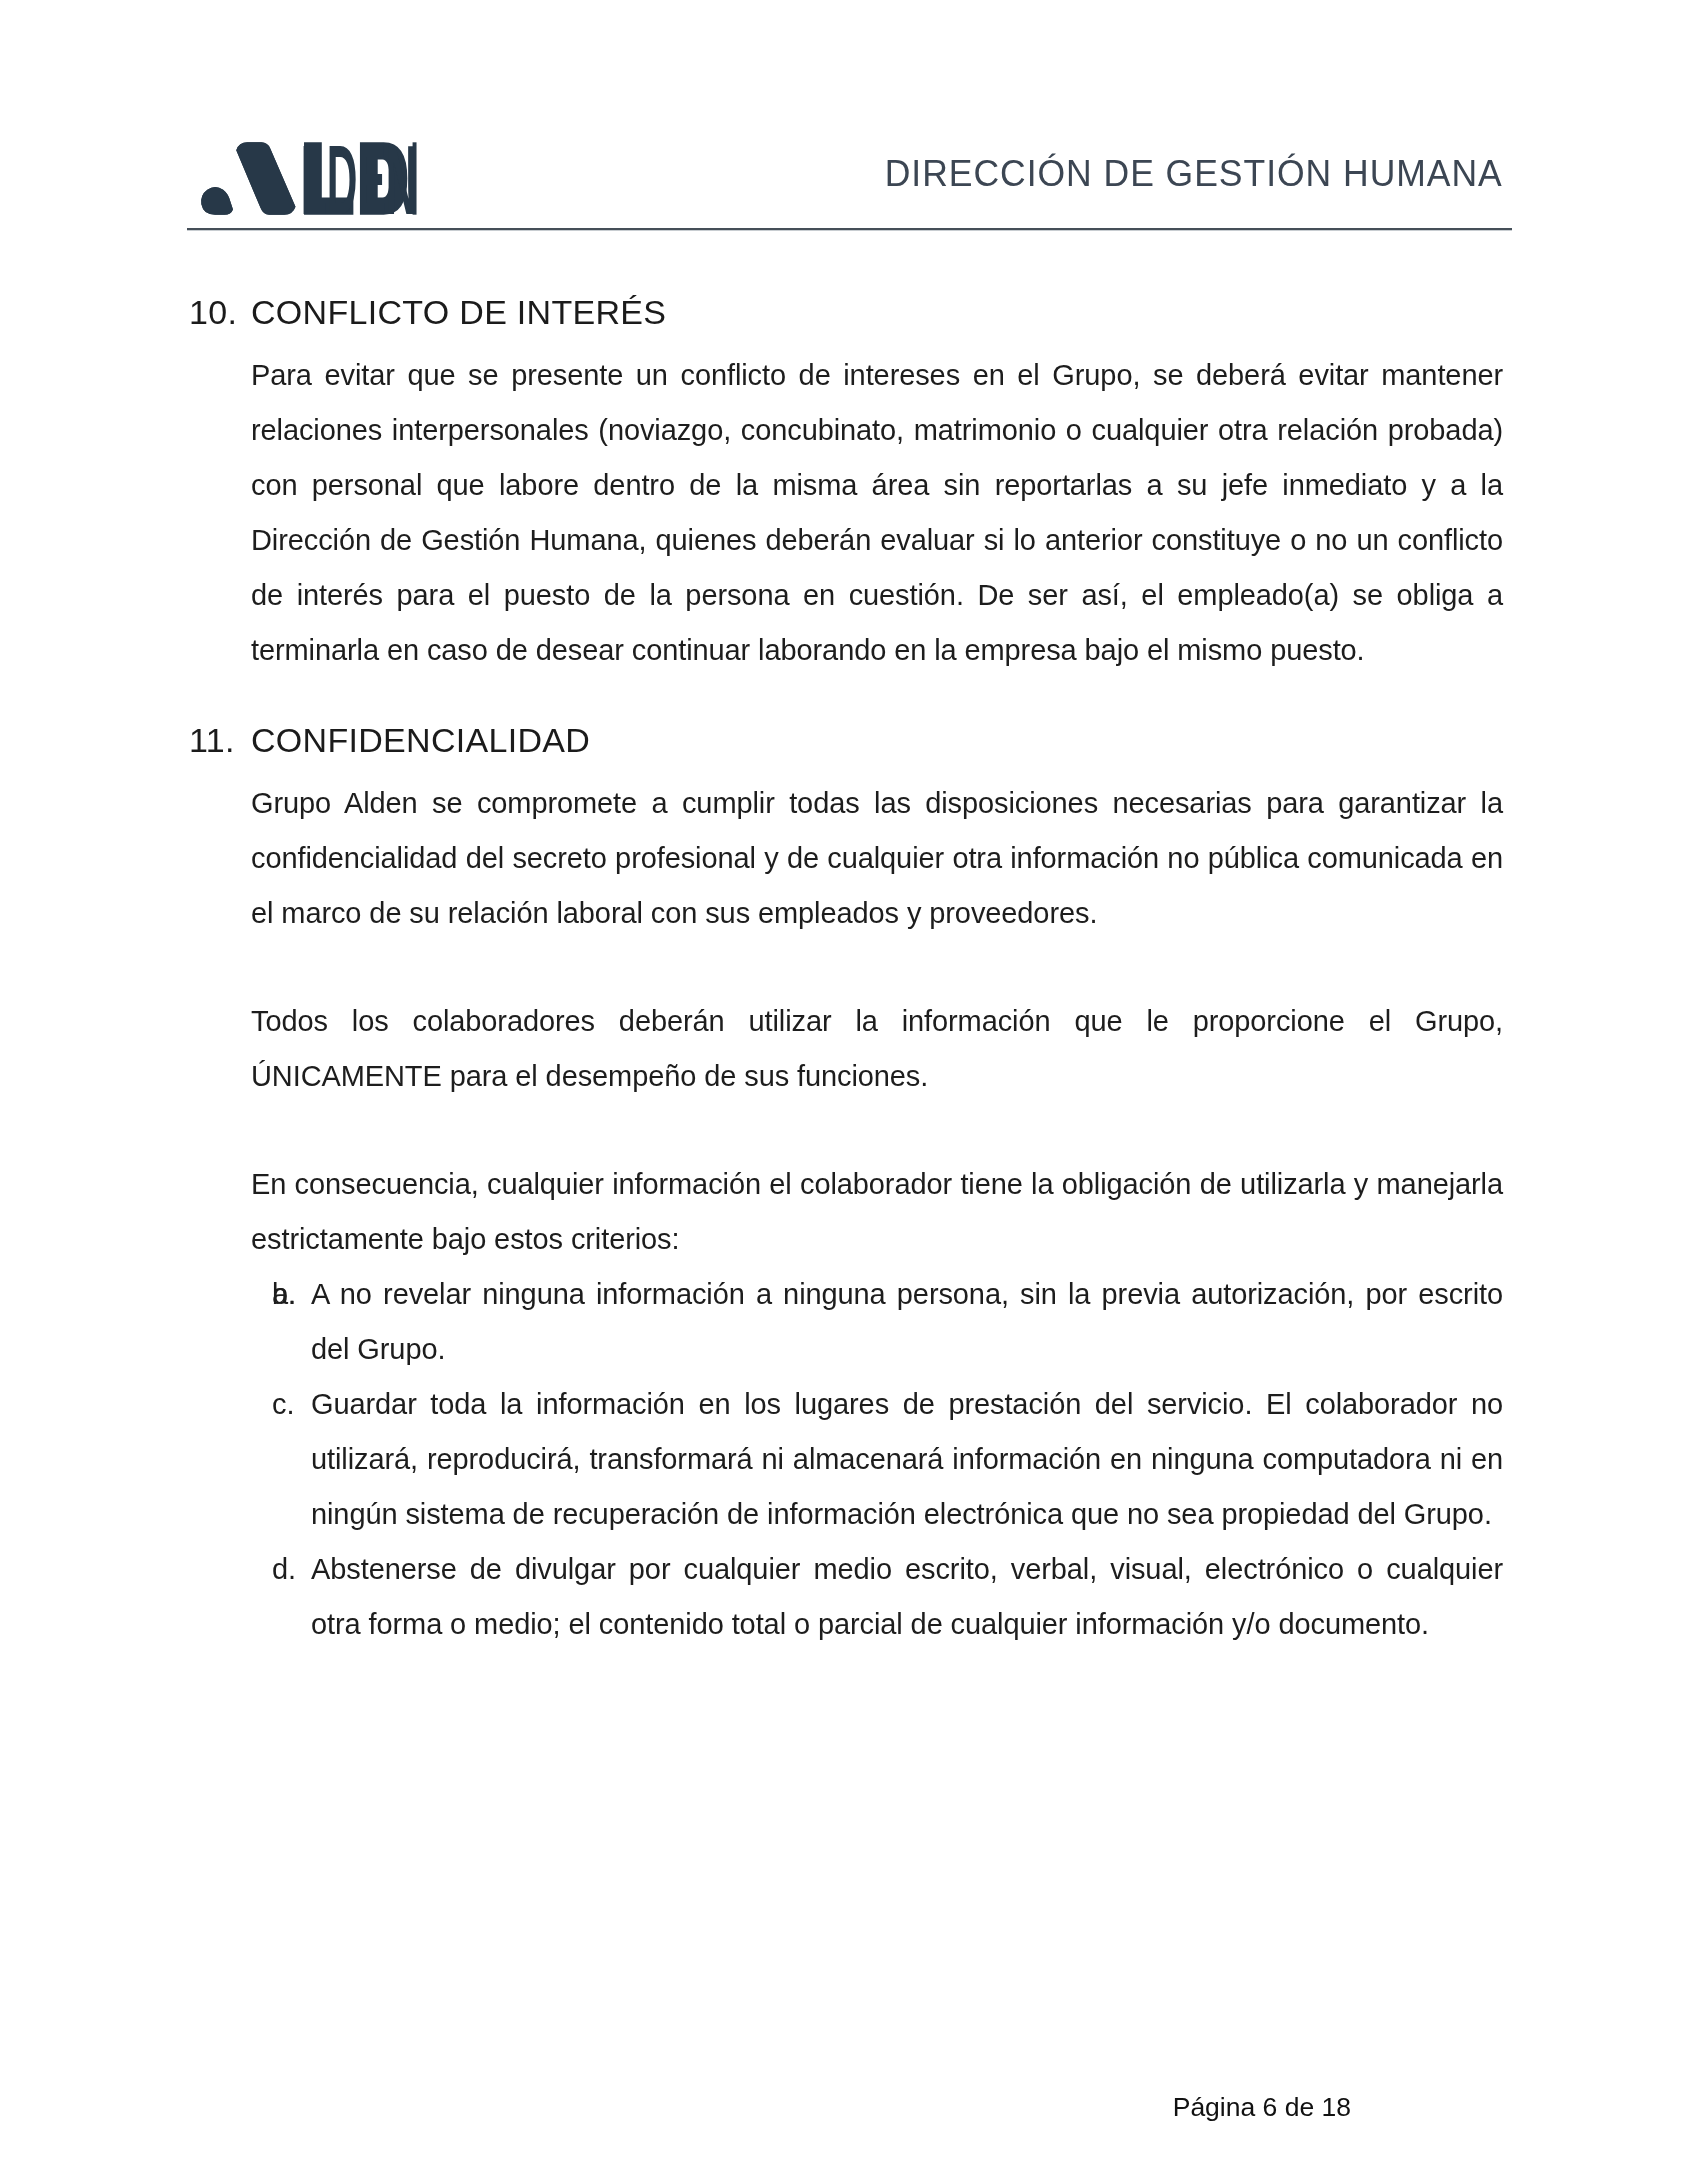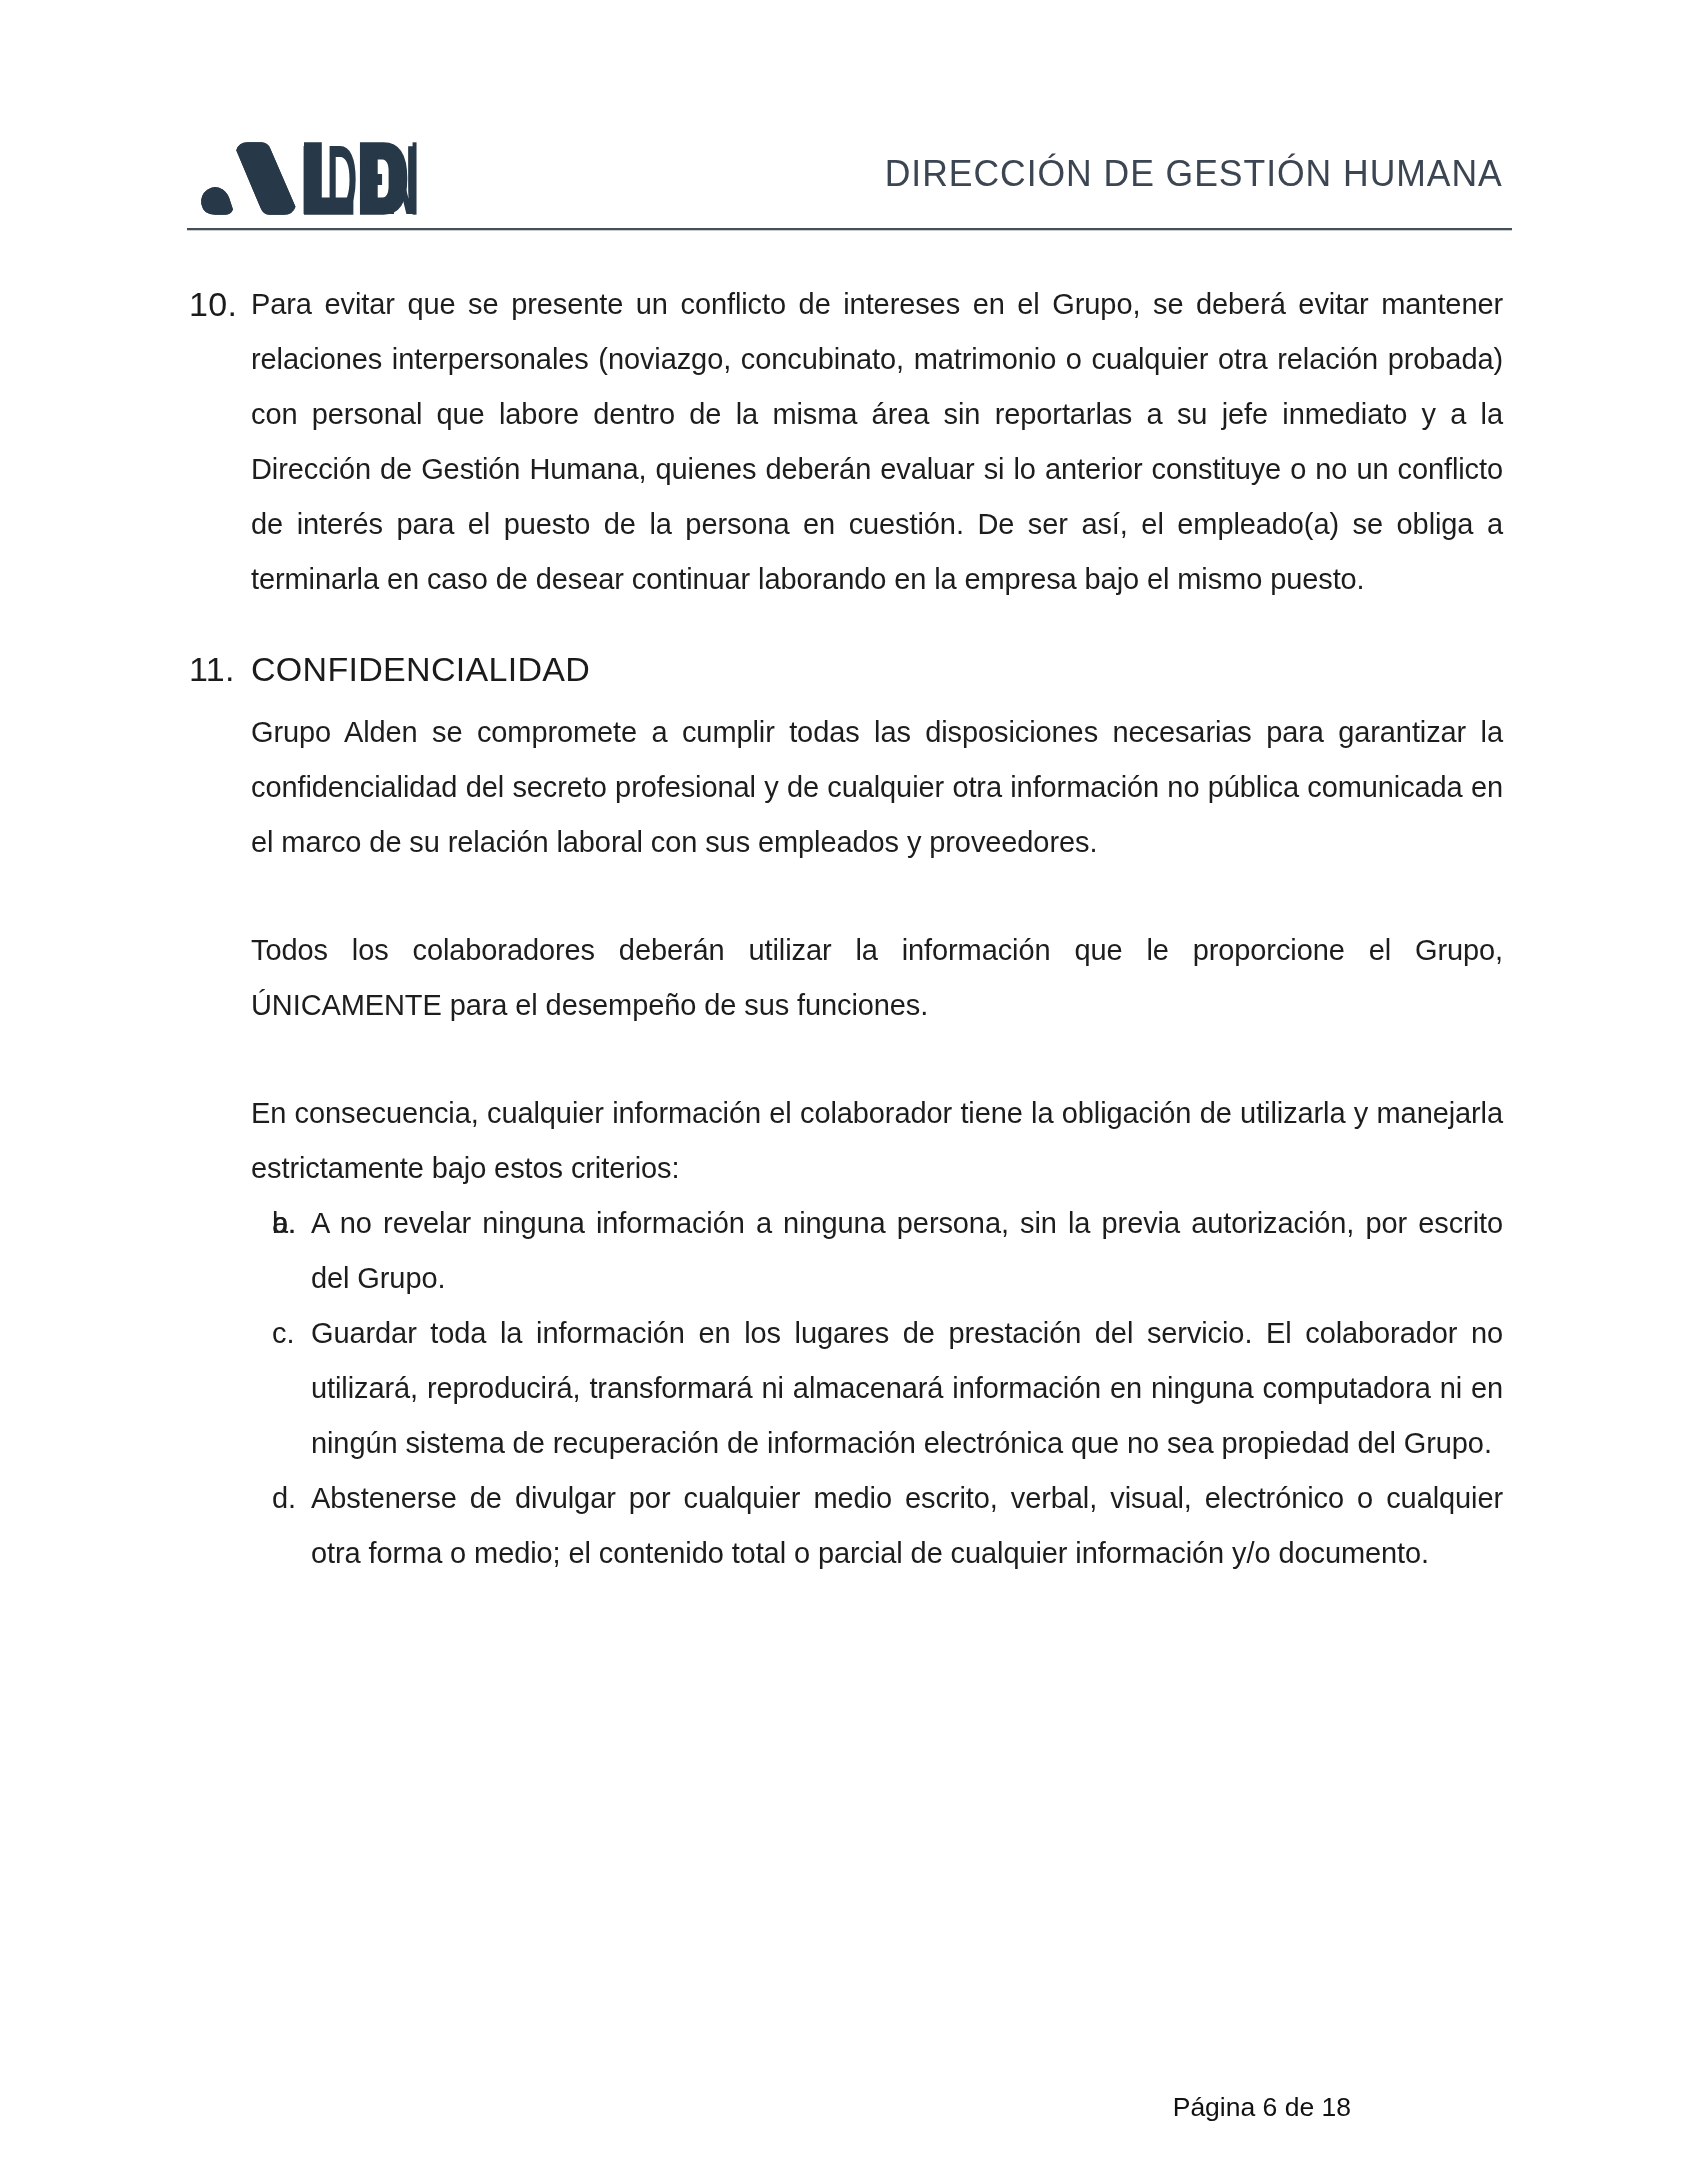--- a/index.html
+++ b/index.html
@@ -47,21 +47,21 @@
     left: 187px;
     right: 175px;
     height: 3.3px;
     background: #454f58;
     border-bottom: 1.3px solid #c8cdd1;
   }
 
   
   .content {
     position: absolute;
-    top: 269px;
+    top: 285px;
     left: 251px;
     width: 1252px;
     font-size: 29px;
     font-weight: 300;
     line-height: 55px;
     letter-spacing: -0.1px;
     text-align: justify;
   }
   .section { position: relative; }
   .section-heading {
@@ -141,20 +141,21 @@
     </svg>
     <div class="header-title">DIRECCIÓN DE GESTIÓN HUMANA</div>
   </div>
   <div class="header-rule"></div>
 
   <div class="content">
 
     <div class="section">
       <div class="section-heading">
         <span class="section-number">10.</span>
+        <span>CONFLICTO DE INTERÉS</span>
       </div>
       <p class="para">Para evitar que se presente un conflicto de intereses en el Grupo, se deberá evitar mantener relaciones interpersonales (noviazgo, concubinato, matrimonio o cualquier otra relación probada) con personal que labore dentro de la misma área sin reportarlas a su jefe inmediato y a la Dirección de Gestión Humana, quienes deberán evaluar si lo anterior constituye o no un conflicto de interés para el puesto de la persona en cuestión. De ser así, el empleado(a) se obliga a terminarla en caso de desear continuar laborando en la empresa bajo el mismo puesto.</p>
     </div>
 
     <div class="section">
       <div class="section-heading">
         <span class="section-number">11.</span>
         <span>CONFIDENCIALIDAD</span>
       </div>
       <p class="para gap-after">Grupo Alden se compromete a cumplir todas las disposiciones necesarias para garantizar la confidencialidad del secreto profesional y de cualquier otra información no pública comunicada en el marco de su relación laboral con sus empleados y proveedores.</p>

